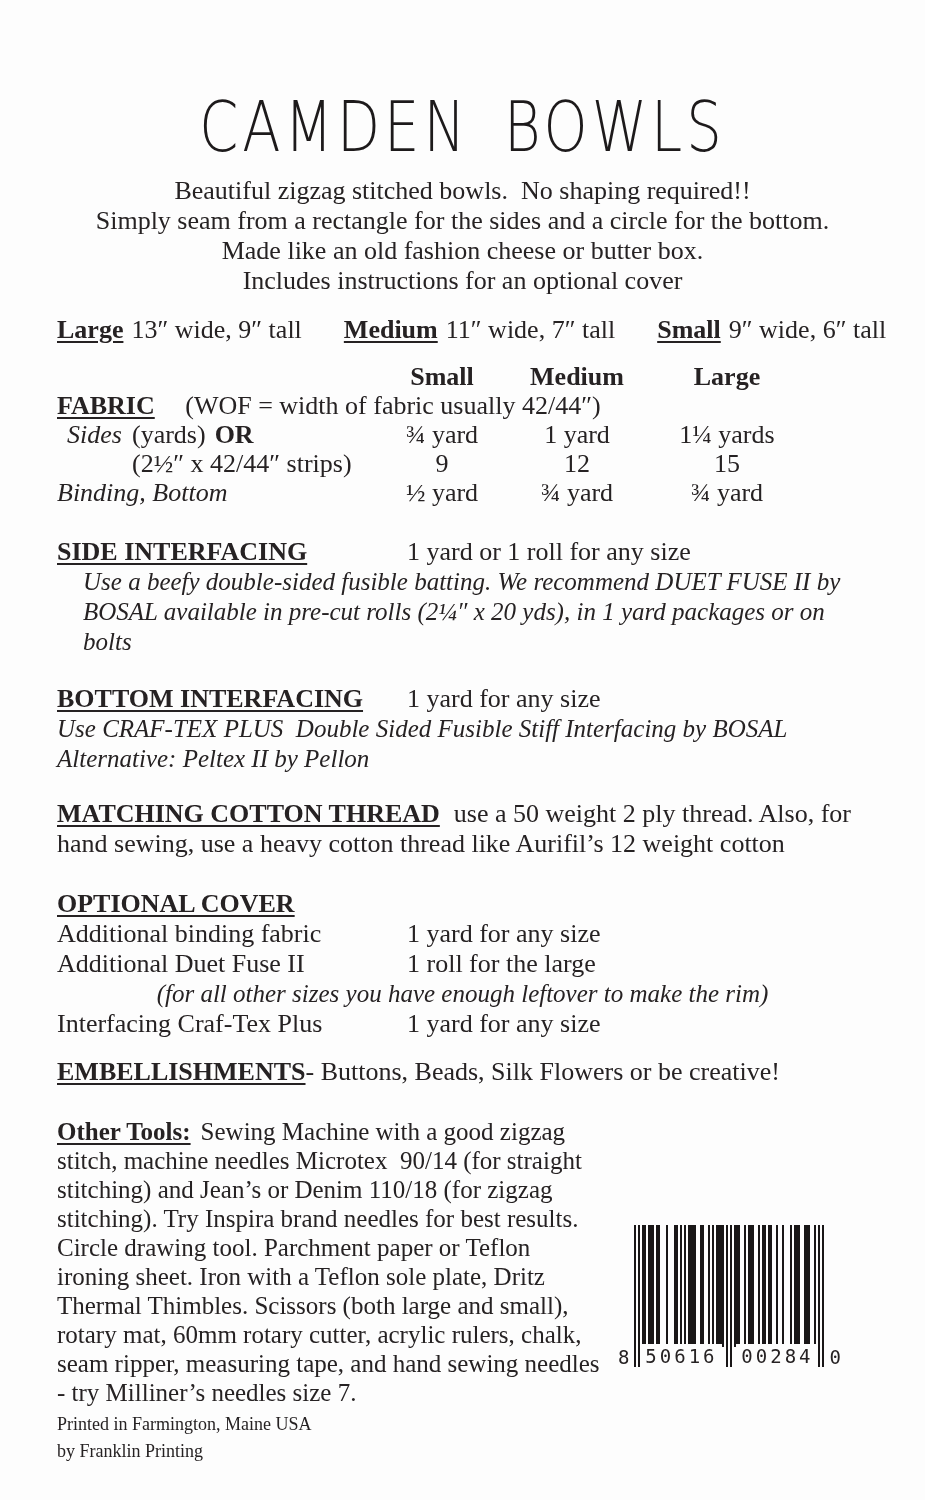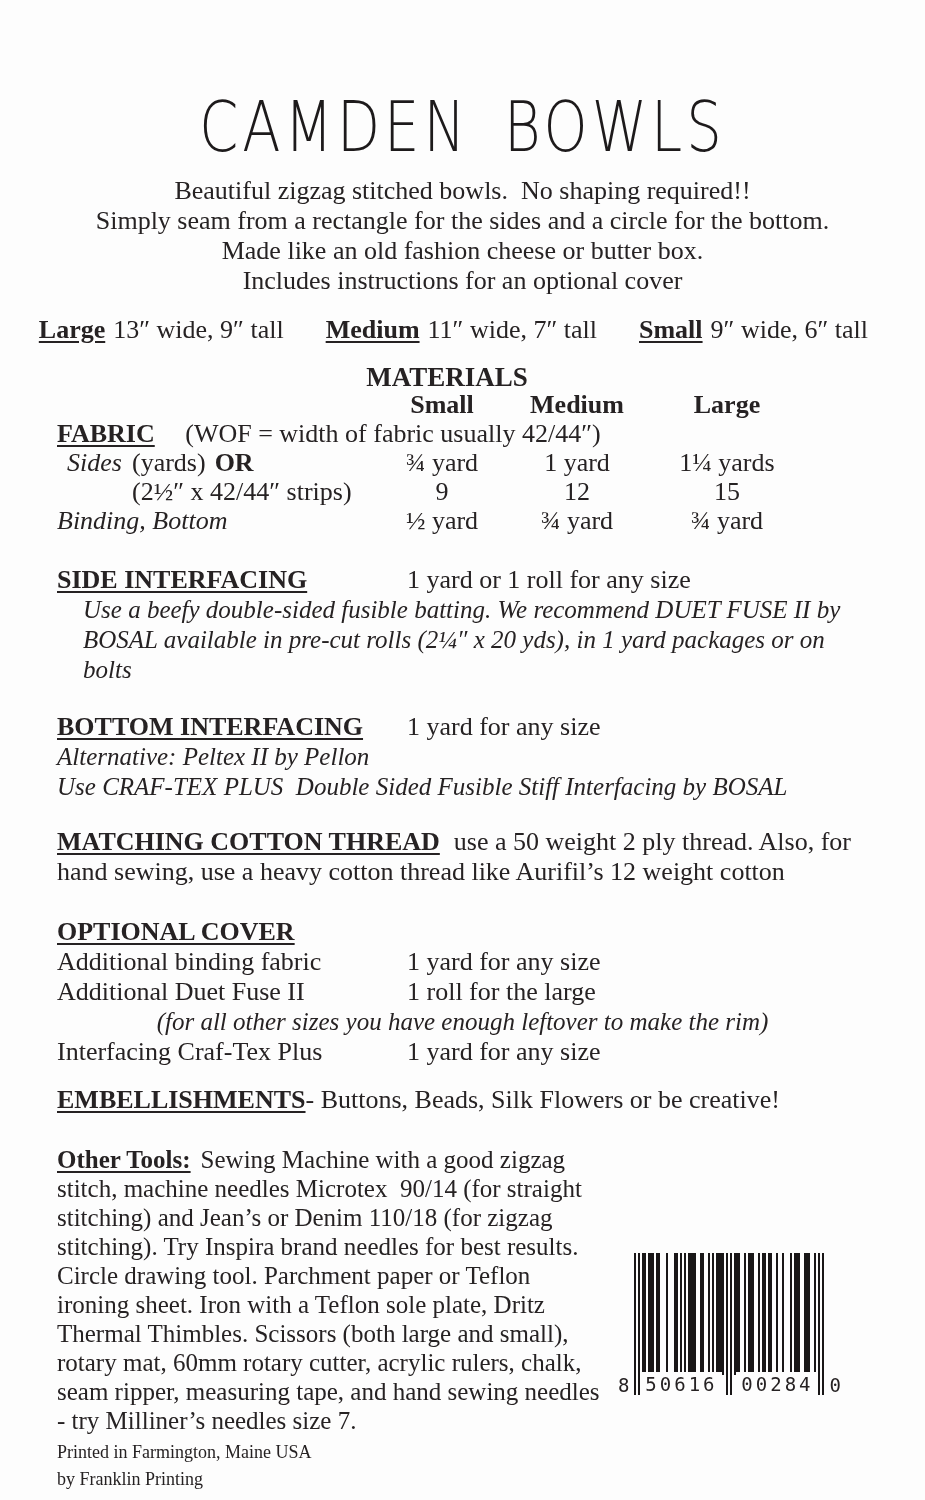--- a/index.html
+++ b/index.html
@@ -27,21 +27,21 @@
     color:#1d1a1b;
   }
 
   
   .intro { margin-top:14px; text-align:center; font-size:26px; line-height:30px; }
   .intro-line { white-space:pre; }
 
   
   .sizes {
     margin-top:18px;
-    display:flex; justify-content:flex-end; gap:42px;
+    display:flex; justify-content:flex-start; gap:42px;
     font-size:26px; line-height:32px; white-space:nowrap;
   }
   .size-desc { margin-left:8px; }
 
   .h { font-weight:bold; }
   .u { text-decoration:underline; text-decoration-thickness:2px; text-underline-offset:3px; }
   i, .italic { font-style:italic; }
 
   
   .materials { margin-top:17px; font-size:26px; }
@@ -124,21 +124,20 @@
       </span>
       <span class="size-item">
         <span class="h u">Medium</span><span class="size-desc">11″ wide, 7″ tall</span>
       </span>
       <span class="size-item">
         <span class="h u">Small</span><span class="size-desc">9″ wide, 6″ tall</span>
       </span>
     </div>
 
     <div class="materials">
-      <div class="m-head">MATERIALS</div>
       <div class="mgrid m-cols">
         <span class="cell"></span>
         <span class="cell c h">Small</span>
         <span class="cell c h">Medium</span>
         <span class="cell c h">Large</span>
       </div>
       <div class="fabric-line">
         <span class="h u">FABRIC</span>
         <span class="fabric-note">(WOF = width of fabric usually 42/44″)</span>
       </div>
@@ -166,22 +165,22 @@
       <div class="hv">
         <span class="hv-label"><span class="h u">SIDE INTERFACING</span></span><span>1 yard or 1 roll for any size</span>
       </div>
       <div class="note">Use a beefy double-sided fusible batting. We recommend DUET FUSE II by BOSAL available in pre-cut rolls (2¼″ x 20 yds), in 1 yard packages or on bolts</div>
     </div>
 
     <div class="section sec-bot">
       <div class="hv">
         <span class="hv-label"><span class="h u">BOTTOM INTERFACING</span></span><span>1 yard for any size</span>
       </div>
+      <div class="note-line">Use CRAF-TEX PLUS  Double Sided Fusible Stiff Interfacing by BOSAL</div>
       <div class="note-line">Alternative: Peltex II by Pellon</div>
-      <div class="note-line">Use CRAF-TEX PLUS  Double Sided Fusible Stiff Interfacing by BOSAL</div>
     </div>
 
     <div class="section sec-thr">
       <span class="h u">MATCHING COTTON THREAD</span><span class="after-h">use a 50 weight 2 ply thread. Also, for hand sewing, use a heavy cotton thread like Aurifil’s 12 weight cotton</span>
     </div>
 
     <div class="section sec-opt">
       <div><span class="h u">OPTIONAL COVER</span></div>
       <div class="hv">
         <span class="hv-label">Additional binding fabric</span><span>1 yard for any size</span>

